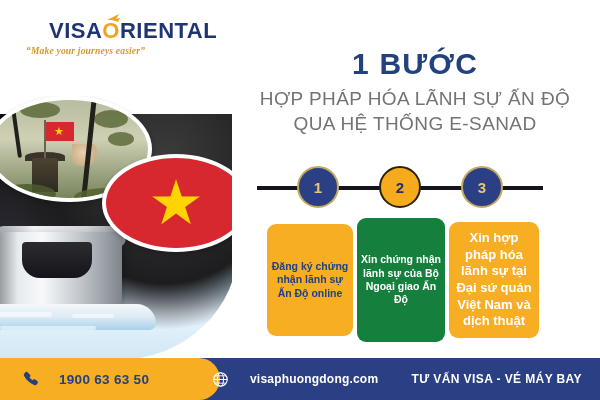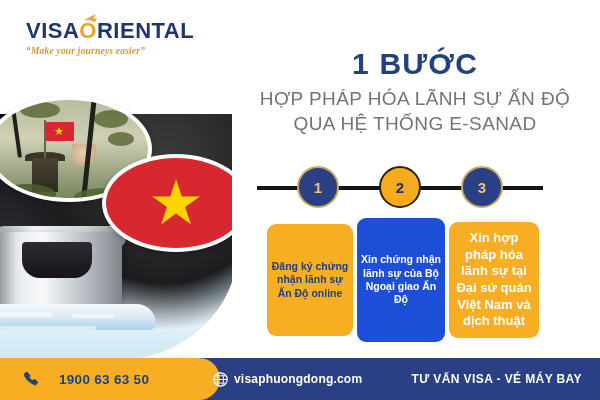--- a/index.html
+++ b/index.html
@@ -30,20 +30,21 @@
   }
   .logo-wordmark {
     font-size: 22px;
     font-weight: bold;
     letter-spacing: 0.5px;
     color: #1f3473;
     line-height: 1;
     white-space: nowrap;
     display: flex;
     align-items: center;
+    margin-left: 23px;
   }
   .logo-o-wrap {
     position: relative;
     display: inline-block;
     color: #f0a31e;
     margin: 0 0px;
   }
   .logo-plane {
     position: absolute;
     left: 4px;
@@ -307,21 +308,21 @@
     display: flex;
     align-items: center;
     justify-content: center;
   }
   .card-1 {
     left: 0px; top: 6px; width: 86px; height: 112px;
     background: #f7ae23; color: #22417f; font-size: 10.5px;
   }
   .card-2 {
     left: 90px; top: 0px; width: 88px; height: 124px;
-    background: #1d4ed8; color: #ffffff; font-size: 10.5px;
+    background: #15803d; color: #ffffff; font-size: 10.5px;
   }
   .card-3 {
     left: 182px; top: 4px; width: 90px; height: 116px;
     background: #f7ae23; color: #ffffff; font-size: 13px;
   }
 
   
   .footer {
     position: absolute;
     left: 0;
@@ -355,21 +356,21 @@
     color: #22417f;
     letter-spacing: 0.3px;
   }
   .footer-web {
     position: absolute;
     left: 212px;
     top: 0;
     height: 42px;
     display: flex;
     align-items: center;
-    gap: 5px;
+    gap: 21px;
   }
   .web-text {
     font-size: 12px;
     font-weight: bold;
     color: #ffffff;
     letter-spacing: 0.2px;
   }
   .footer-slogan {
     position: absolute;
     right: 18px;

